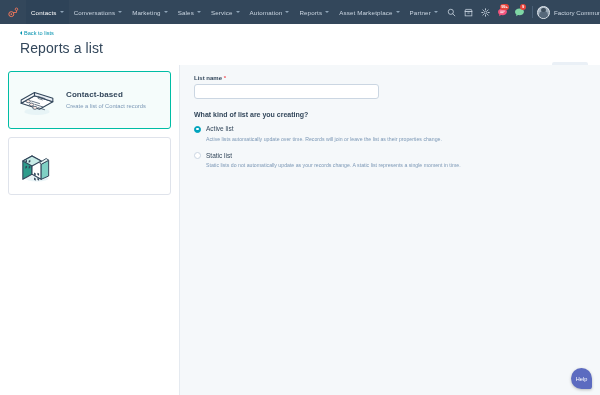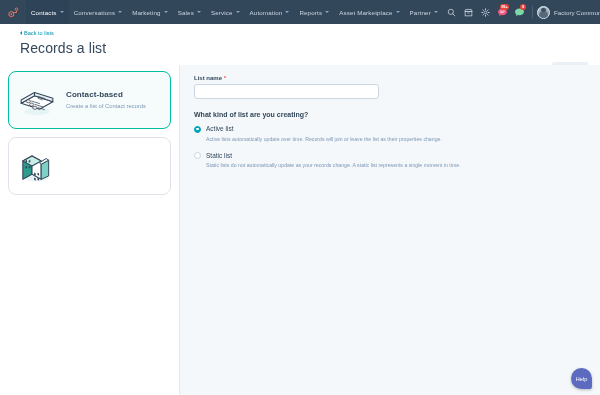--- a/index.html
+++ b/index.html
@@ -158,21 +158,21 @@
   }
   .left-pane {
     width: 180px;
     background: #ffffff;
     padding: 6px 8px 0 8px;
     flex: none;
     border-right: 1px solid #e5eaf0;
   }
   .opt-card {
     border: 1px solid #dfe3eb;
-    border-radius: 8px;
+    border-radius: 3px;
     background: #ffffff;
     padding: 8px 8px;
     display: flex;
     align-items: center;
     gap: 9px;
     margin-bottom: 8px;
     cursor: pointer;
     height: 58px;
   }
   .opt-card.selected {
@@ -396,21 +396,21 @@
   </div>
 </div>
 
 <div class="page-rel">
 
   <div class="page-header">
     <div class="back-link">
       <i class="back-chevron"></i>
       <span>Back to lists</span>
     </div>
-    <div class="page-title">Records a list</div>
+    <div class="page-title">Reports a list</div>
   </div>
 
   <button class="next-btn" disabled="">Next</button>
 
   <div class="body-wrap">
 
     <div class="left-pane">
 
       <div class="opt-card selected">
         <div class="opt-illus">

